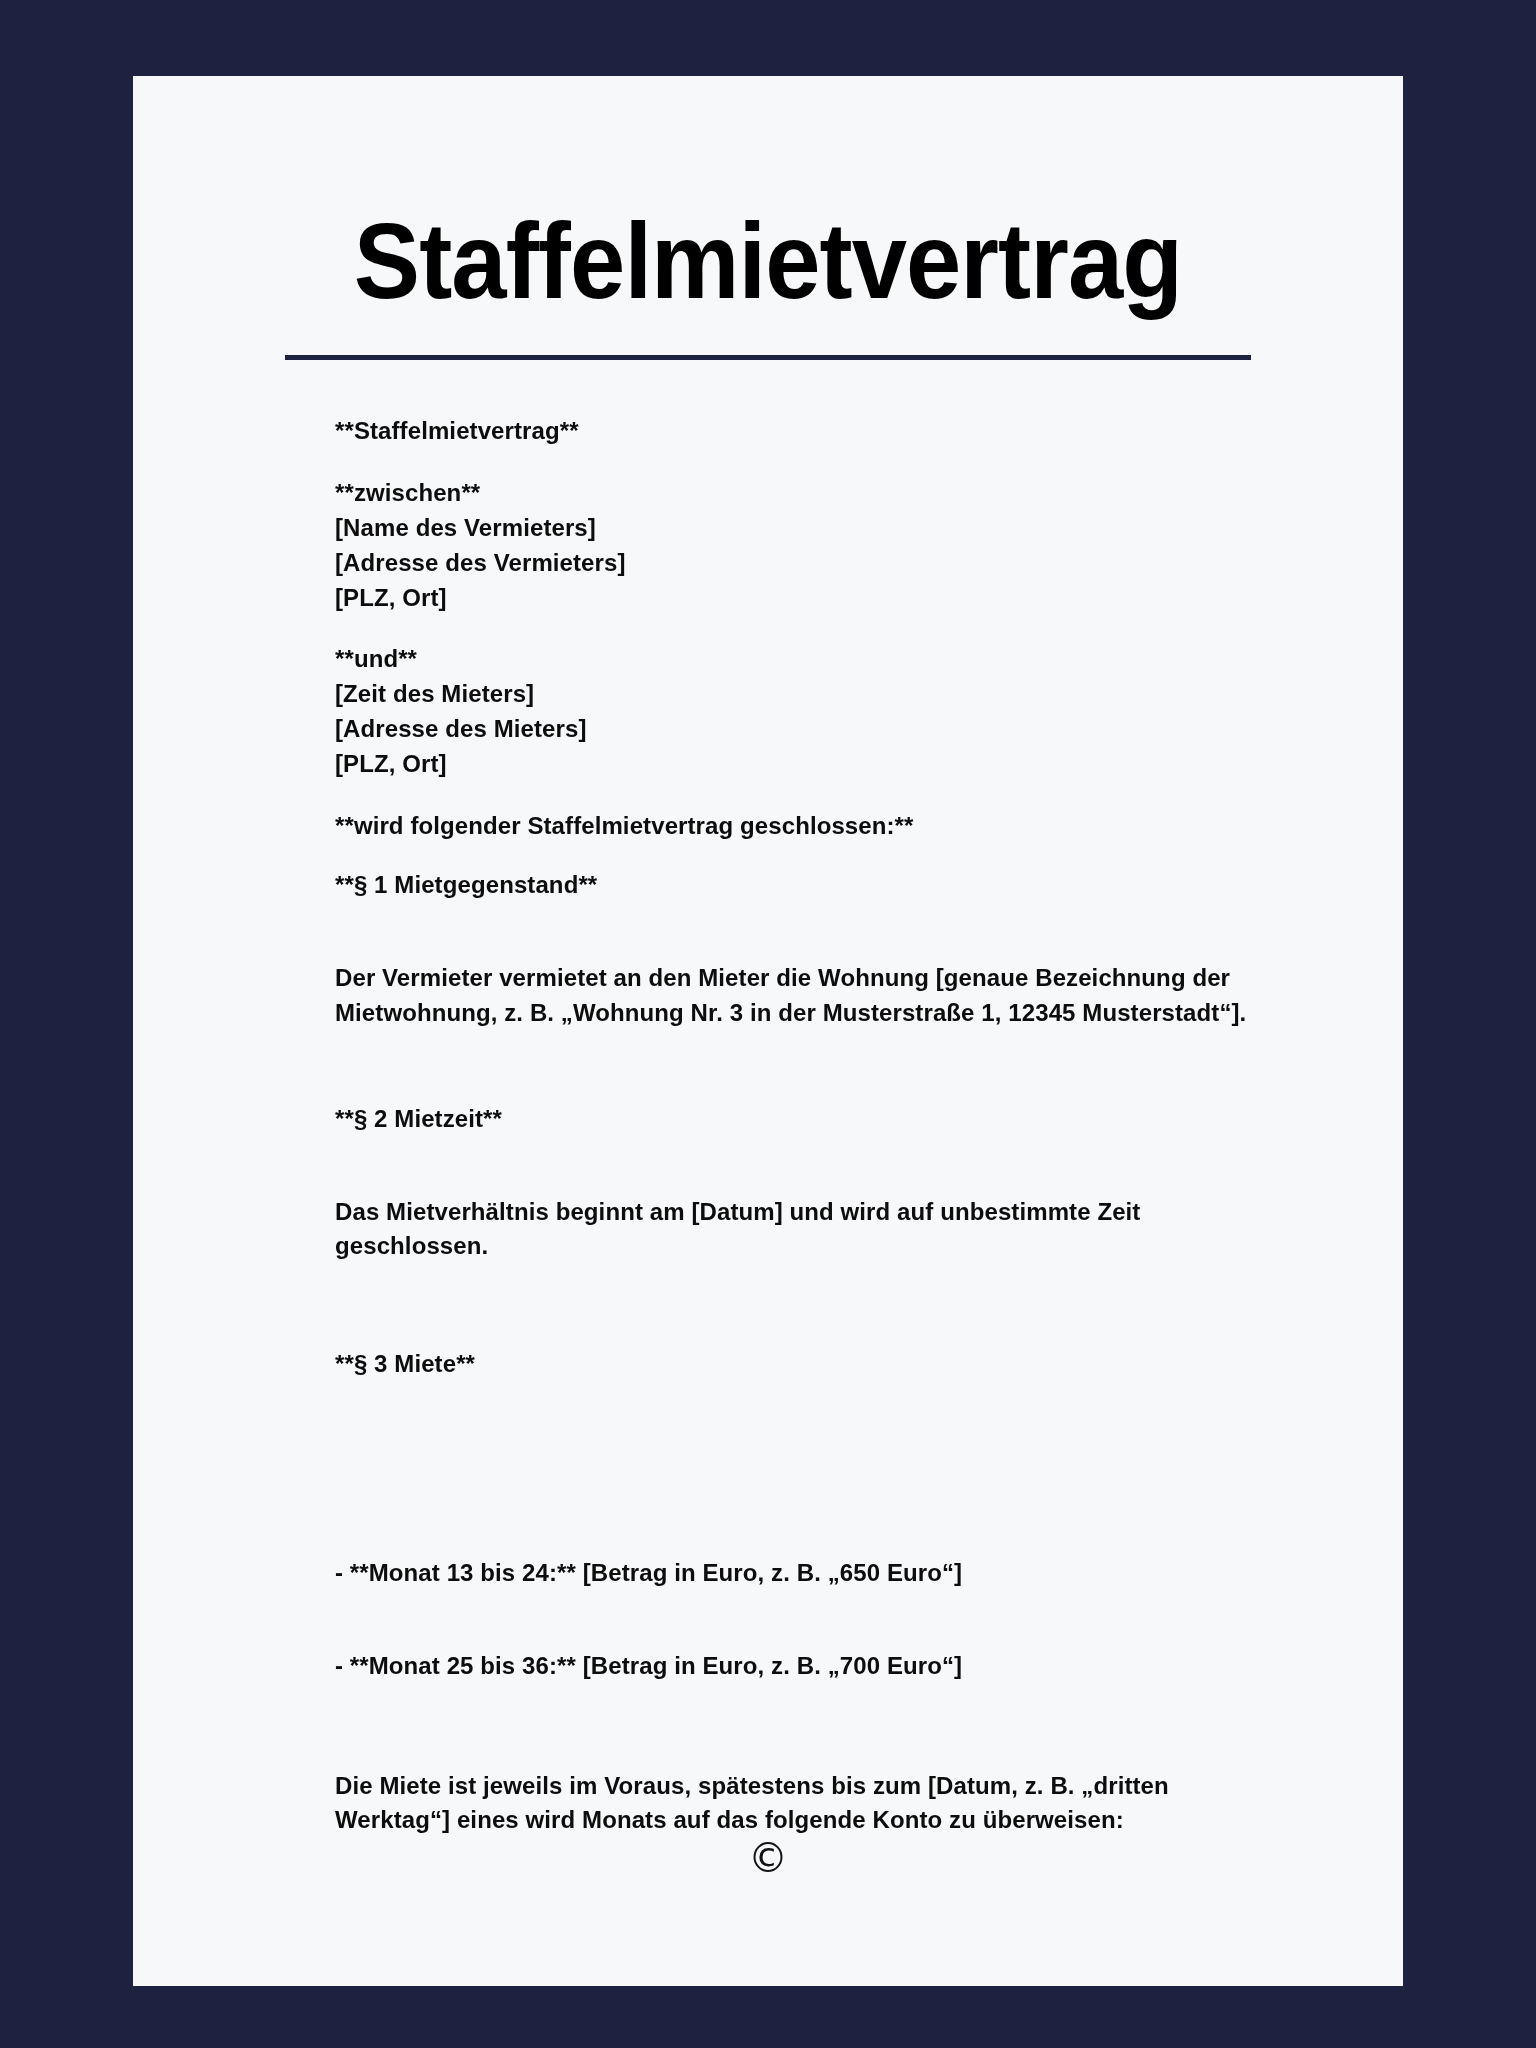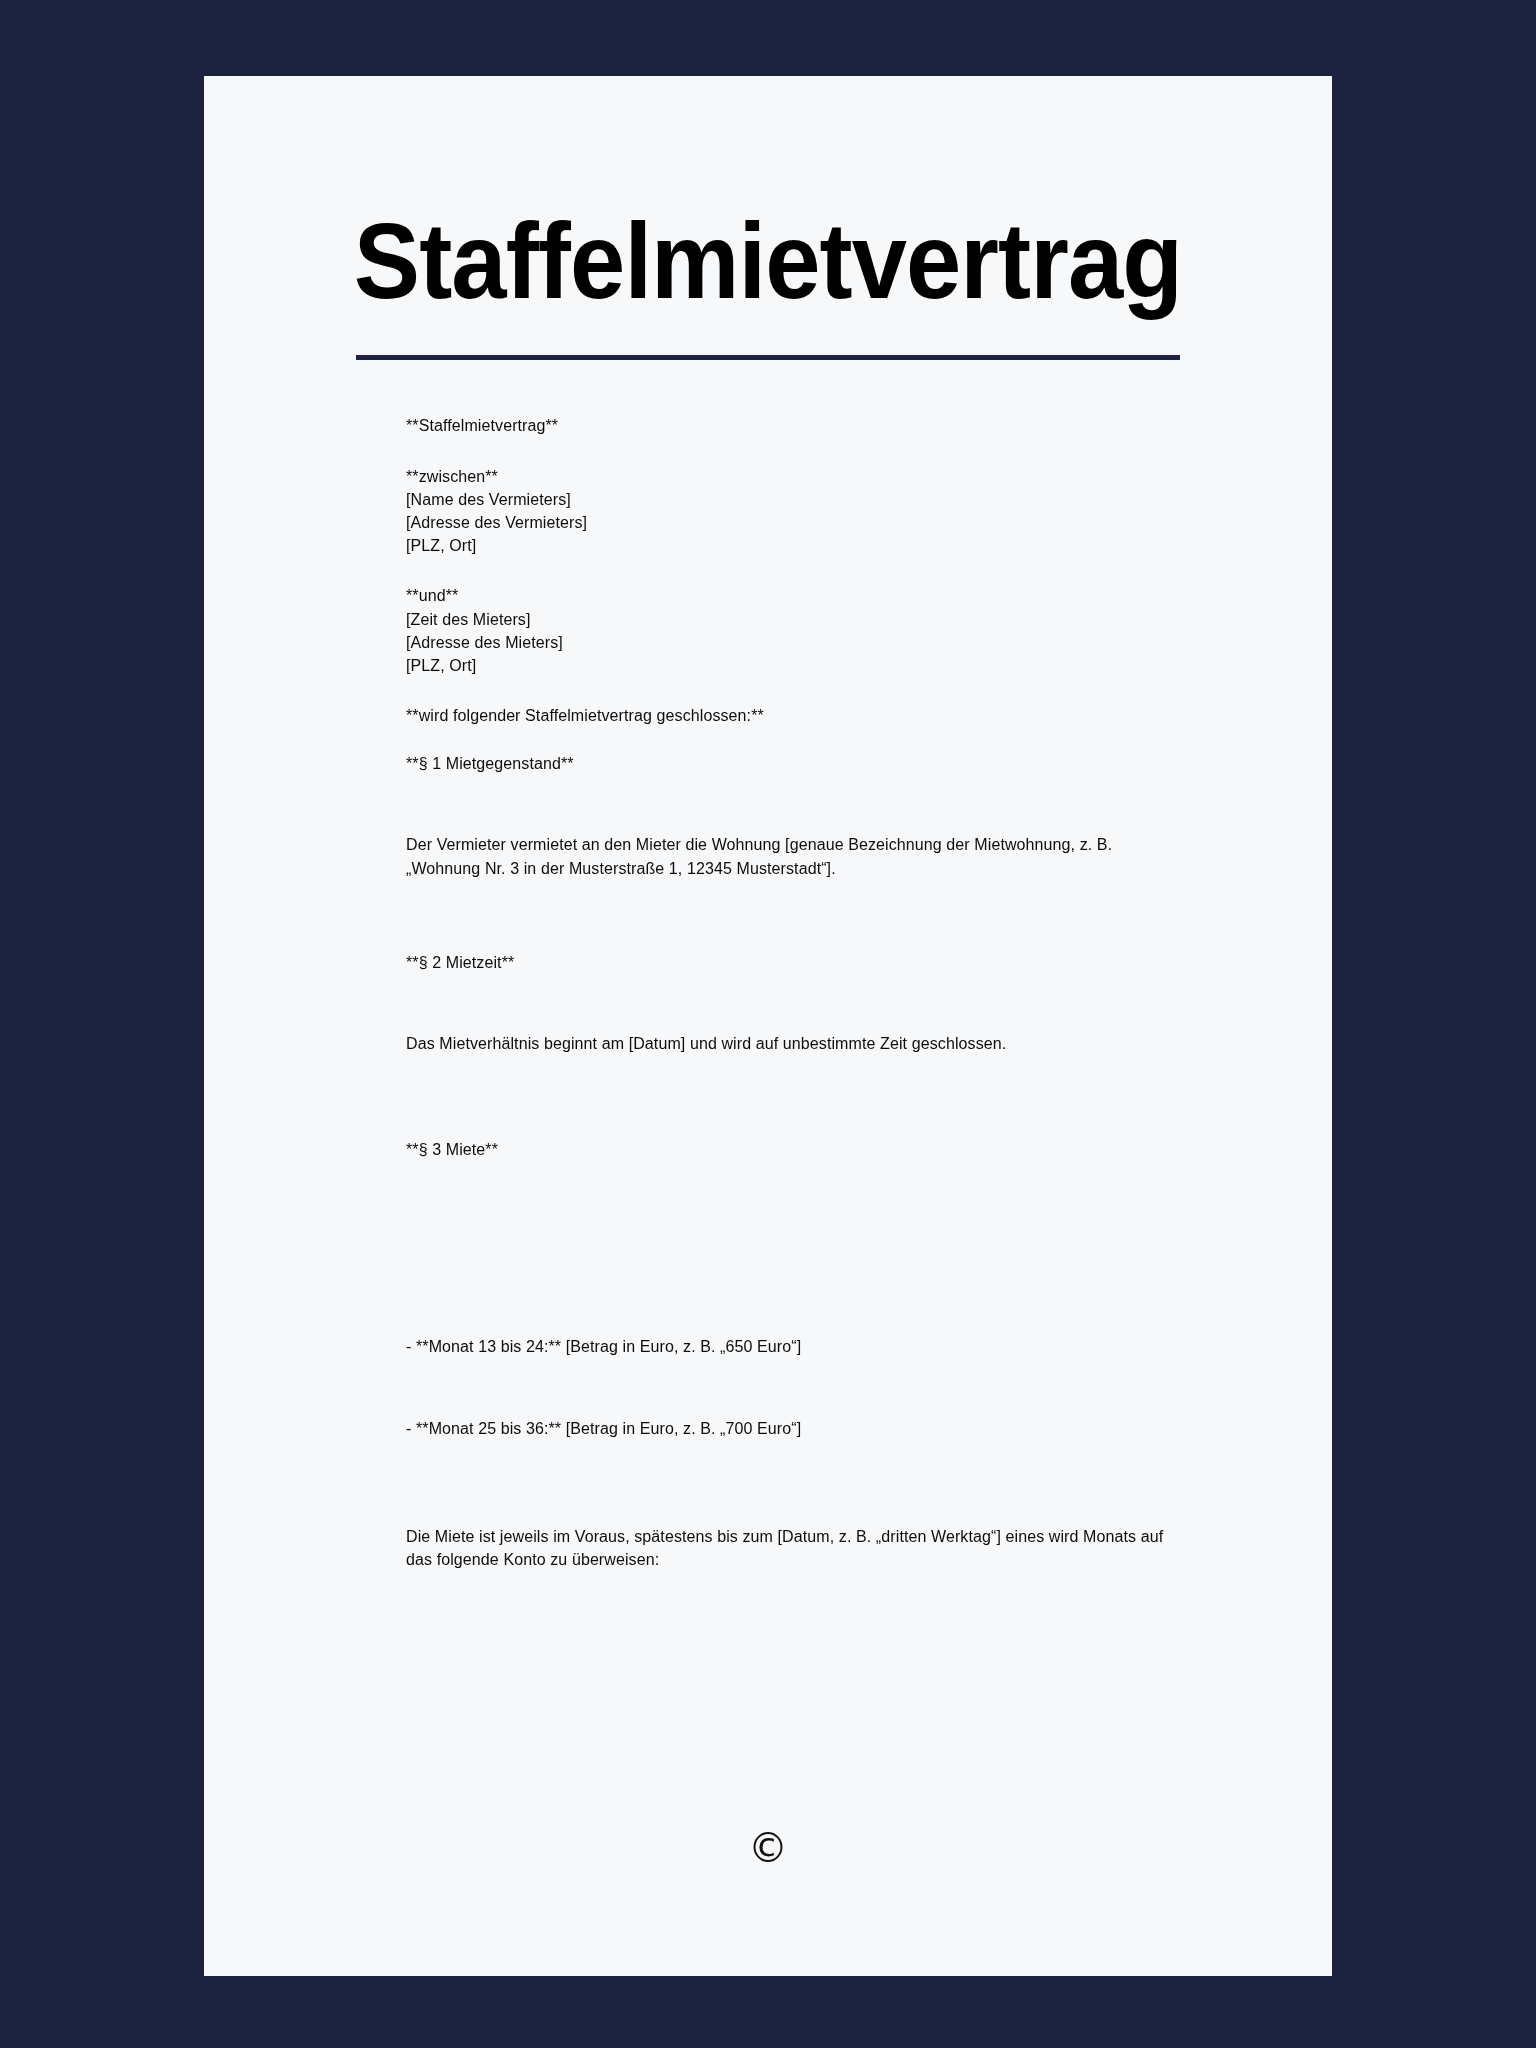--- a/index.html
+++ b/index.html
@@ -20,21 +20,21 @@
     height: 2048px;
     background: #1d2240;
     box-sizing: border-box;
     display: flex;
     justify-content: center;
     align-items: flex-start;
   }
 
   .sheet {
     position: relative;
-    width: 1128px;
+    width: 1270px;
     margin-top: 76px;
     min-height: 1900px;
     background: #f7f8fa;
     box-sizing: border-box;
     padding: 0;
     display: flex;
     flex-direction: column;
   }
 
   
@@ -60,22 +60,22 @@
   }
 
   
   .doc-body {
     padding: 54px 148px 0 202px;
     box-sizing: border-box;
   }
 
   .blk {
     font-family: "Liberation Sans Narrow", "Liberation Sans", "DejaVu Sans", sans-serif;
-    font-weight: 400;
-    font-size: 16px;
+    font-weight: 700;
+    font-size: 24px;
     line-height: 1.45;
     color: #0d0d0d;
     margin: 0;
     white-space: pre-wrap;
     letter-spacing: 0.1px;
   }
 
   .sp-lg  { height: 27px; }
   .sp-md  { height: 25px; }
   .sp-xl  { height: 46px; }

